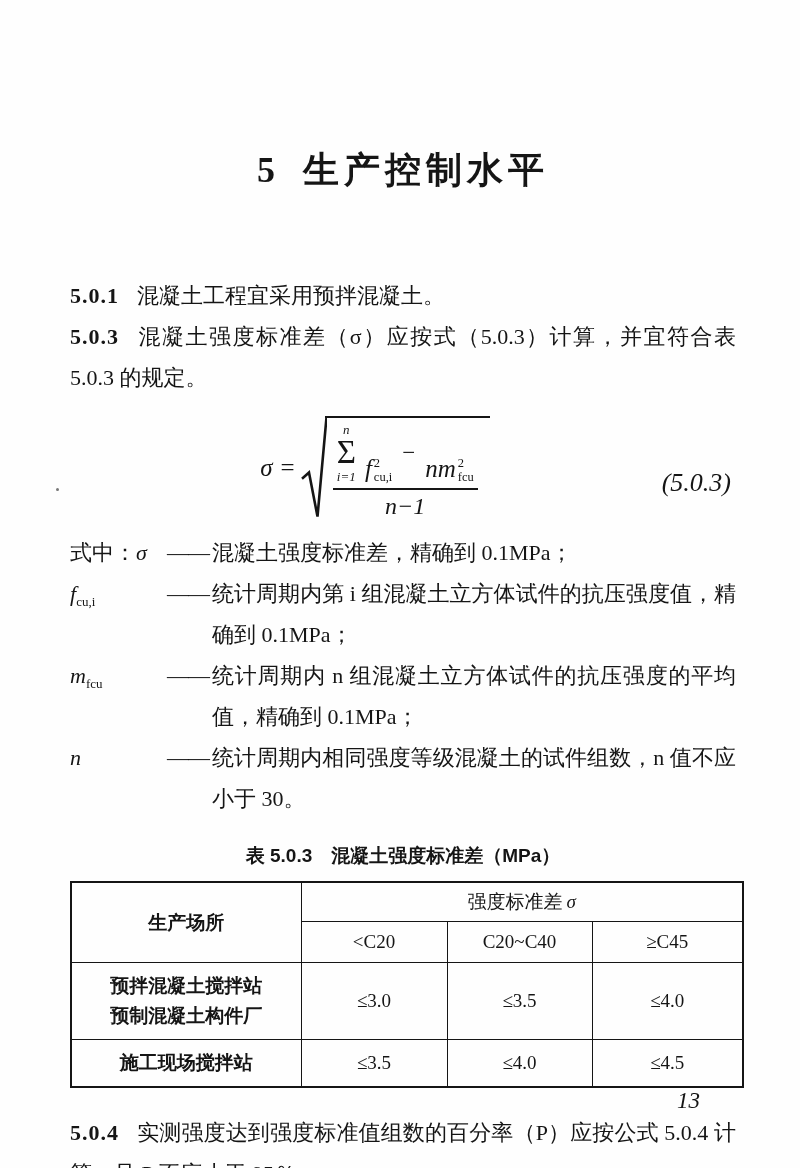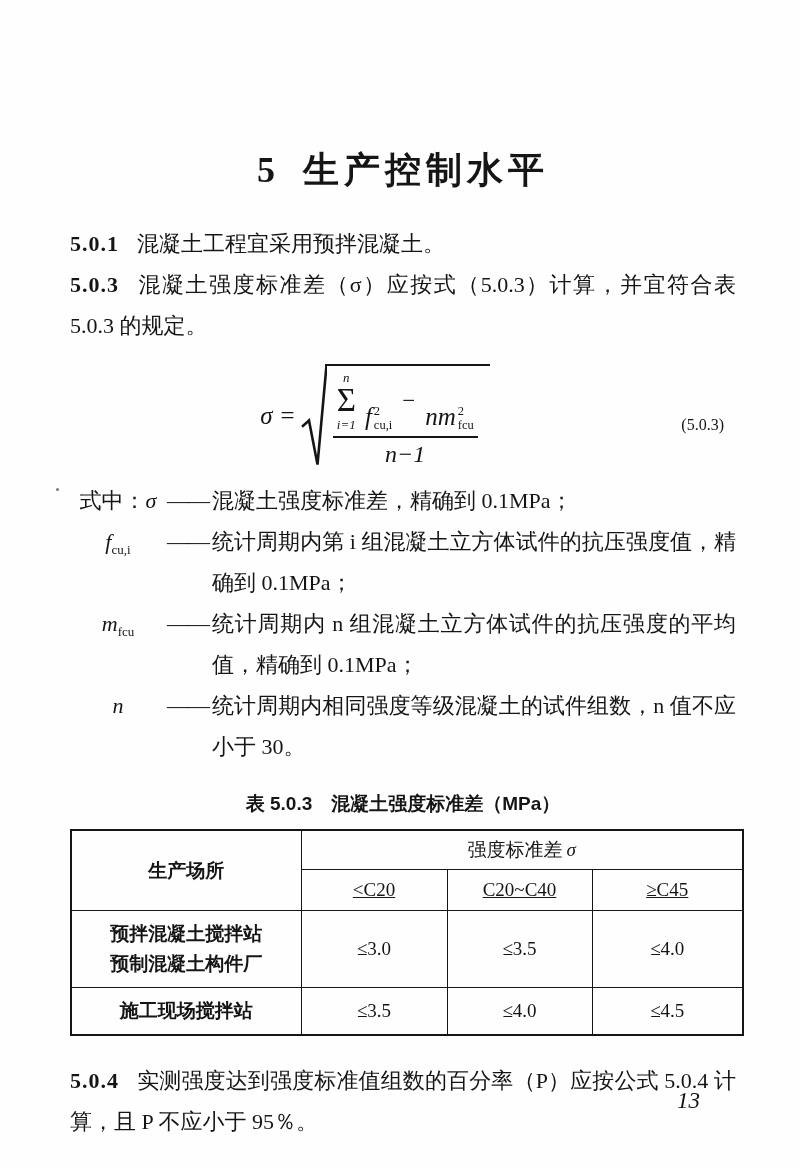--- a/index.html
+++ b/index.html
@@ -29,21 +29,21 @@
     margin-right:28px;
   }
   
   .clause{
     margin:0;
     font-size:22px;
     line-height:41px;
     text-align:justify;
     text-align-last:left;
   }
-  .clause.first{margin-top:28px;}
+  .clause.first{margin-top:80px;}
   .clause .cnum{
     font-weight:bold;
     letter-spacing:1px;
     margin-right:18px;
   }
   
   .formula-row{
     position:relative;
     margin:16px 0 10px;
     height:108px;
@@ -73,28 +73,29 @@
   .term .base{font-size:25px;font-style:italic;line-height:1;}
   .supsub{
     display:inline-flex;flex-direction:column;align-items:flex-start;
     font-size:12.5px;line-height:1.15;margin-left:2px;transform:translateY(1px);
   }
   .supsub .ss-sub{font-style:normal;}
   .op{margin:0 10px;font-size:23px;align-self:center;}
   .frac-bar{align-self:stretch;border-top:2.4px solid #151515;height:0;}
   .f-den{font-size:24px;font-style:italic;padding-top:3px;}
   .eq-number{
-    position:absolute;right:12px;top:54px;
-    font-size:16px;
+    position:absolute;right:5px;top:54px;
+    font-size:26px;
+    font-style:italic;
   }
   
   .where{font-size:22px;line-height:41px;margin-top:10px;}
   .w-row{display:flex;align-items:baseline;}
   .w-term{
-    flex:none;width:96px;text-align:center;white-space:nowrap;
+    flex:none;width:96px;text-align:left;white-space:nowrap;
   }
   .w-term .sym{font-style:italic;}
   .w-term sub{font-size:13px;font-style:normal;}
   .w-dash{flex:none;letter-spacing:-1px;margin:0 3px 0 1px;}
   .w-desc{flex:1;text-align:justify;text-align-last:left;}
   
   .tbl-caption{
     margin:24px 0 12px;
     text-align:center;
     font-family:"Liberation Sans", sans-serif;
@@ -109,21 +110,21 @@
     border:1.6px solid #151515;
     text-align:center;vertical-align:middle;
     padding:0 12px;
   }
   td.corner,td.rowlabel{
     font-family:"Liberation Sans", sans-serif;
     font-weight:bold;font-size:19px;
   }
   td.ghead{height:38px;}
   td.ghead .sigma{font-style:italic;margin-left:4px;}
-  tr.hdr2 td{height:40px;text-decoration:underline;}
+  tr.hdr2 td{height:40px;}
   tr.r1 td{height:76px;}
   tr.r2 td{height:46px;}
   td.rowlabel .line{line-height:30px;}
   
   .page-num{
     position:absolute;right:100px;bottom:54px;
     font-size:23px;font-style:italic;
   }
   
   .speck{position:absolute;left:56px;top:488px;width:3px;height:3px;background:#777;border-radius:50%;}

